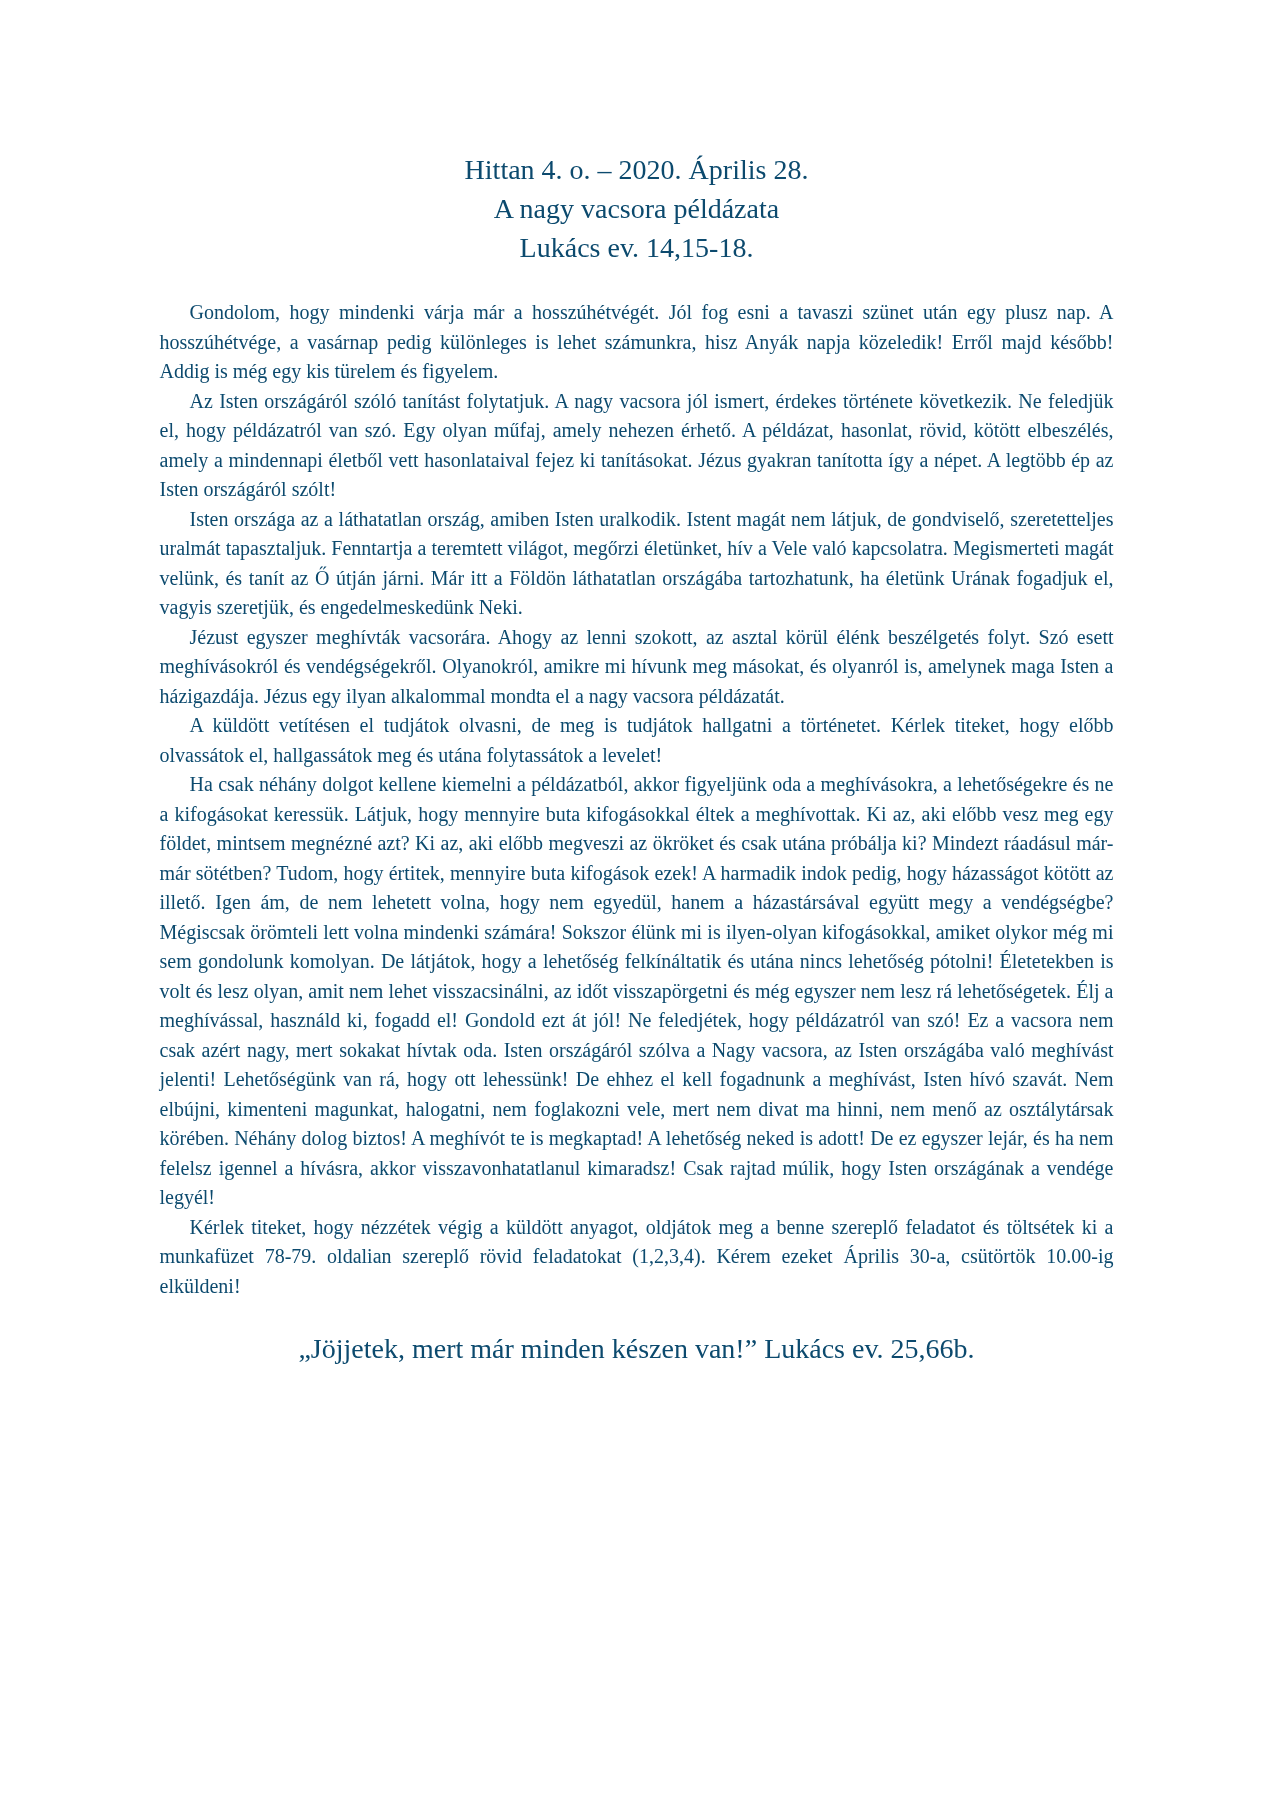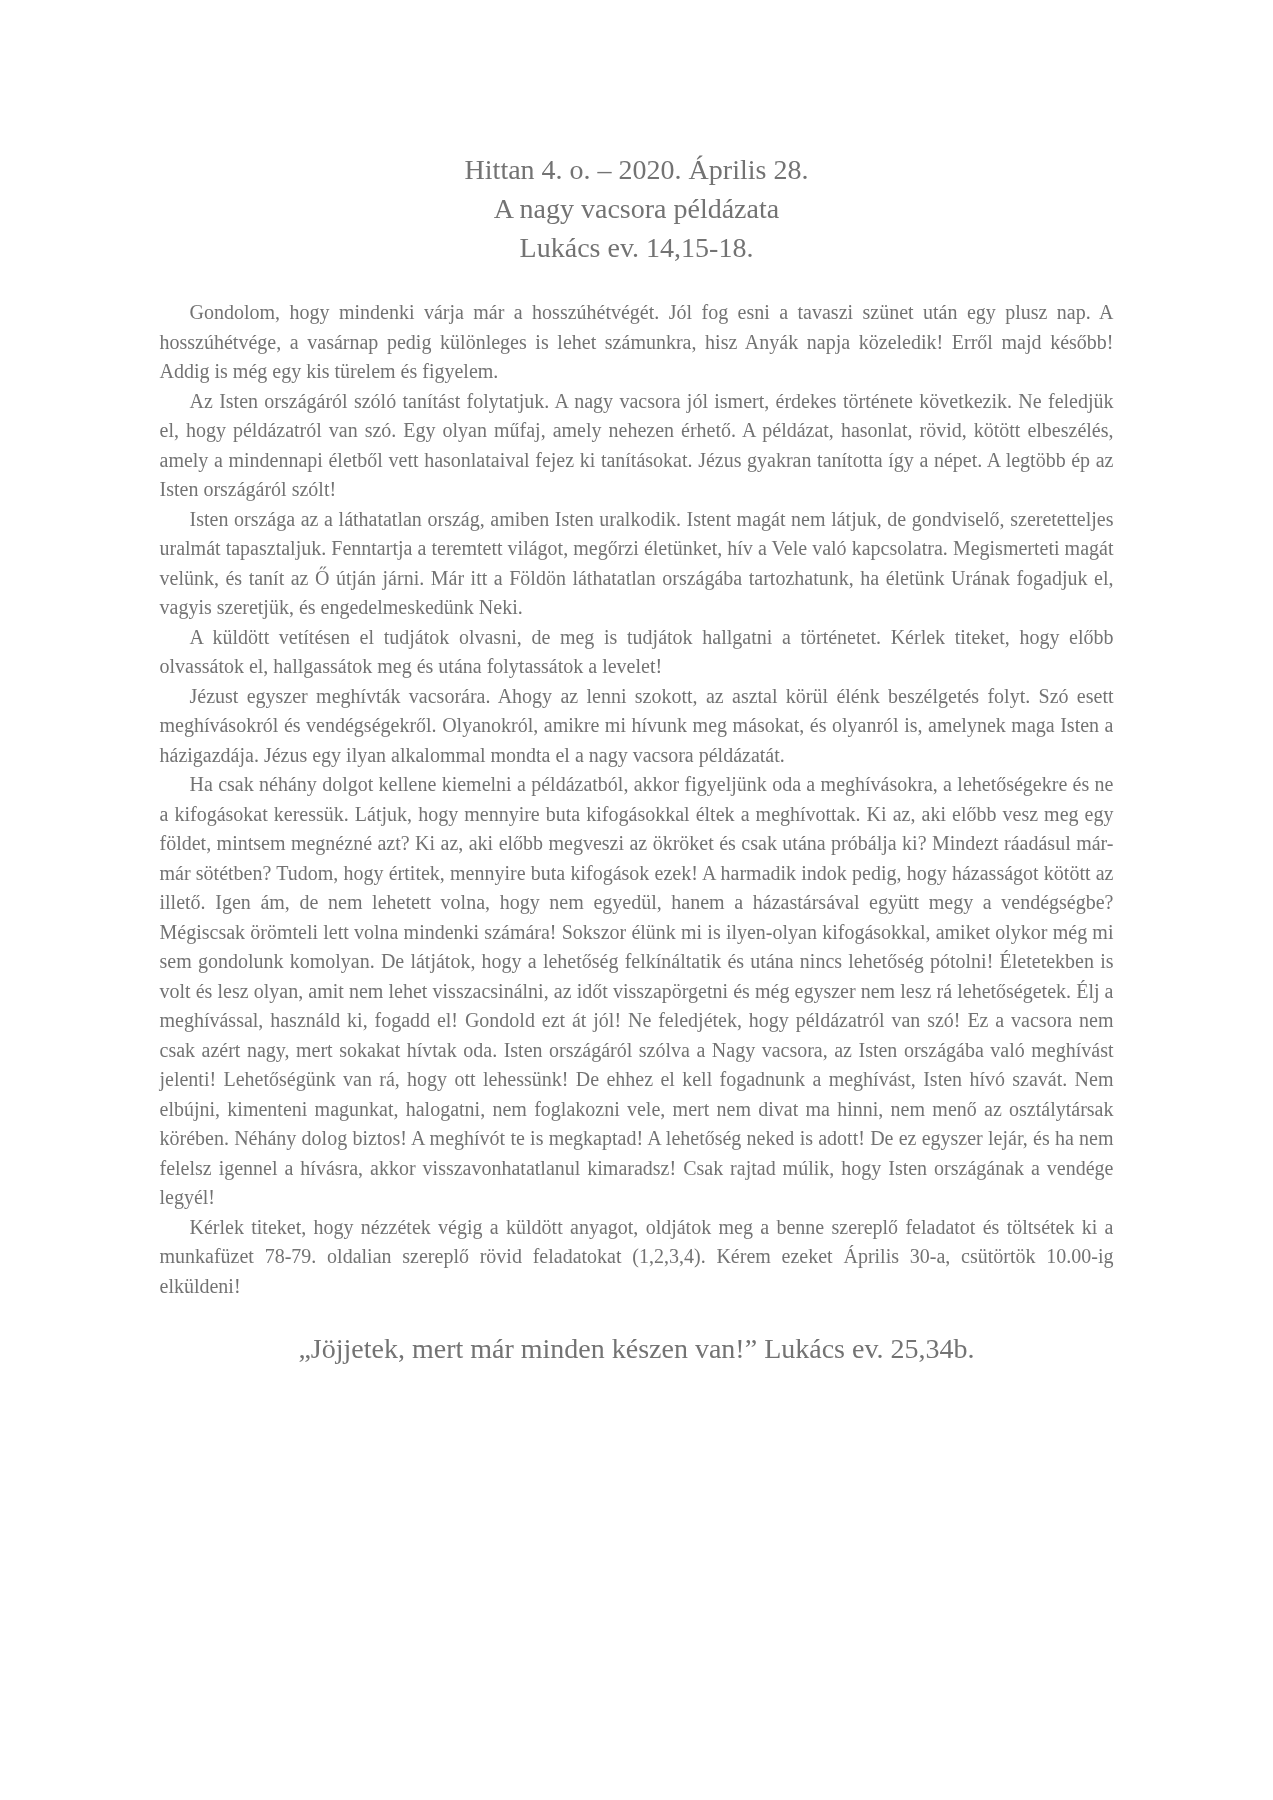--- a/index.html
+++ b/index.html
@@ -6,21 +6,21 @@
     margin: 0;
     padding: 0;
     background: #ffffff;
   }
   .page {
     position: relative;
     width: 1250px;
     height: 1800px;
     margin: 0 auto;
     background: #ffffff;
-    color: #737373;
+    color: #0c4a6e;
     font-family: "Liberation Serif", "DejaVu Serif", serif;
     box-sizing: border-box;
     padding: 150px 148px 0 148px;
     overflow: hidden;
   }
   .title-block {
     text-align: center;
     font-size: 28px;
     line-height: 39px;
     font-weight: normal;
@@ -62,24 +62,24 @@
     <div class="title-line">Hittan 4. o. – 2020. Április 28.</div>
     <div class="title-line">A nagy vacsora példázata</div>
     <div class="title-line">Lukács ev. 14,15-18.</div>
   </header>
 
 
   <div class="body-text">
     <p class="para">Gondolom, hogy mindenki várja már a hosszúhétvégét. Jól fog esni a tavaszi szünet után egy plusz nap. A hosszúhétvége, a vasárnap pedig különleges is lehet számunkra, hisz Anyák napja közeledik! Erről majd később! Addig is még egy kis türelem és figyelem.</p>
     <p class="para">Az Isten országáról szóló tanítást folytatjuk. A nagy vacsora jól ismert, érdekes története következik. Ne feledjük el, hogy példázatról van szó. Egy olyan műfaj, amely nehezen érhető. A példázat, hasonlat, rövid, kötött elbeszélés, amely a mindennapi életből vett hasonlataival fejez ki tanításokat. Jézus gyakran tanította így a népet. A legtöbb ép az Isten országáról szólt!</p>
     <p class="para">Isten országa az a láthatatlan ország, amiben Isten uralkodik. Istent magát nem látjuk, de gondviselő, szeretetteljes uralmát tapasztaljuk. Fenntartja a teremtett világot, megőrzi életünket, hív a Vele való kapcsolatra. Megismerteti magát velünk, és tanít az Ő útján járni. Már itt a Földön láthatatlan országába tartozhatunk, ha életünk Urának fogadjuk el, vagyis szeretjük, és engedelmeskedünk Neki.</p>
+    <p class="para">Jézust egyszer meghívták vacsorára. Ahogy az lenni szokott, az asztal körül élénk beszélgetés folyt. Szó esett meghívásokról és vendégségekről. Olyanokról, amikre mi hívunk meg másokat, és olyanról is, amelynek maga Isten a házigazdája. Jézus egy ilyan alkalommal mondta el a nagy vacsora példázatát.</p>
     <p class="para">A küldött vetítésen el tudjátok olvasni, de meg is tudjátok hallgatni a történetet. Kérlek titeket, hogy előbb olvassátok el, hallgassátok meg és utána folytassátok a levelet!</p>
-    <p class="para">Jézust egyszer meghívták vacsorára. Ahogy az lenni szokott, az asztal körül élénk beszélgetés folyt. Szó esett meghívásokról és vendégségekről. Olyanokról, amikre mi hívunk meg másokat, és olyanról is, amelynek maga Isten a házigazdája. Jézus egy ilyan alkalommal mondta el a nagy vacsora példázatát.</p>
     <p class="para">Ha csak néhány dolgot kellene kiemelni a példázatból, akkor figyeljünk oda a meghívásokra, a lehetőségekre és ne a kifogásokat keressük. Látjuk, hogy mennyire buta kifogásokkal éltek a meghívottak. Ki az, aki előbb vesz meg egy földet, mintsem megnézné azt? Ki az, aki előbb megveszi az ökröket és csak utána próbálja ki? Mindezt ráadásul már-már sötétben? Tudom, hogy értitek, mennyire buta kifogások ezek! A harmadik indok pedig, hogy házasságot kötött az illető. Igen ám, de nem lehetett volna, hogy nem egyedül, hanem a házastársával együtt megy a vendégségbe? Mégiscsak örömteli lett volna mindenki számára! Sokszor élünk mi is ilyen-olyan kifogásokkal, amiket olykor még mi sem gondolunk komolyan. De látjátok, hogy a lehetőség felkínáltatik és utána nincs lehetőség pótolni! Életetekben is volt és lesz olyan, amit nem lehet visszacsinálni, az időt visszapörgetni és még egyszer nem lesz rá lehetőségetek. Élj a meghívással, használd ki, fogadd el! Gondold ezt át jól! Ne feledjétek, hogy példázatról van szó! Ez a vacsora nem csak azért nagy, mert sokakat hívtak oda. Isten országáról szólva a Nagy vacsora, az Isten országába való meghívást jelenti! Lehetőségünk van rá, hogy ott lehessünk! De ehhez el kell fogadnunk a meghívást, Isten hívó szavát. Nem elbújni, kimenteni magunkat, halogatni, nem foglakozni vele, mert nem divat ma hinni, nem menő az osztálytársak körében. Néhány dolog biztos! A meghívót te is megkaptad! A lehetőség neked is adott! De ez egyszer lejár, és ha nem felelsz igennel a hívásra, akkor visszavonhatatlanul kimaradsz! Csak rajtad múlik, hogy Isten országának a vendége legyél!</p>
     <p class="para">Kérlek titeket, hogy nézzétek végig a küldött anyagot, oldjátok meg a benne szereplő feladatot és töltsétek ki a munkafüzet 78-79. oldalian szereplő rövid feladatokat (1,2,3,4). Kérem ezeket Április 30-a, csütörtök 10.00-ig elküldeni!</p>
   </div>
 
   <p class="closing">
     <span class="q-italic">„Jöjjetek, mert már minden készen van!”</span>
-    <span class="q-cite">Lukács ev. 25,34b.</span>
+    <span class="q-cite">Lukács ev. 25,66b.</span>
   </p>
 
 </div>
 
 </body></html>

